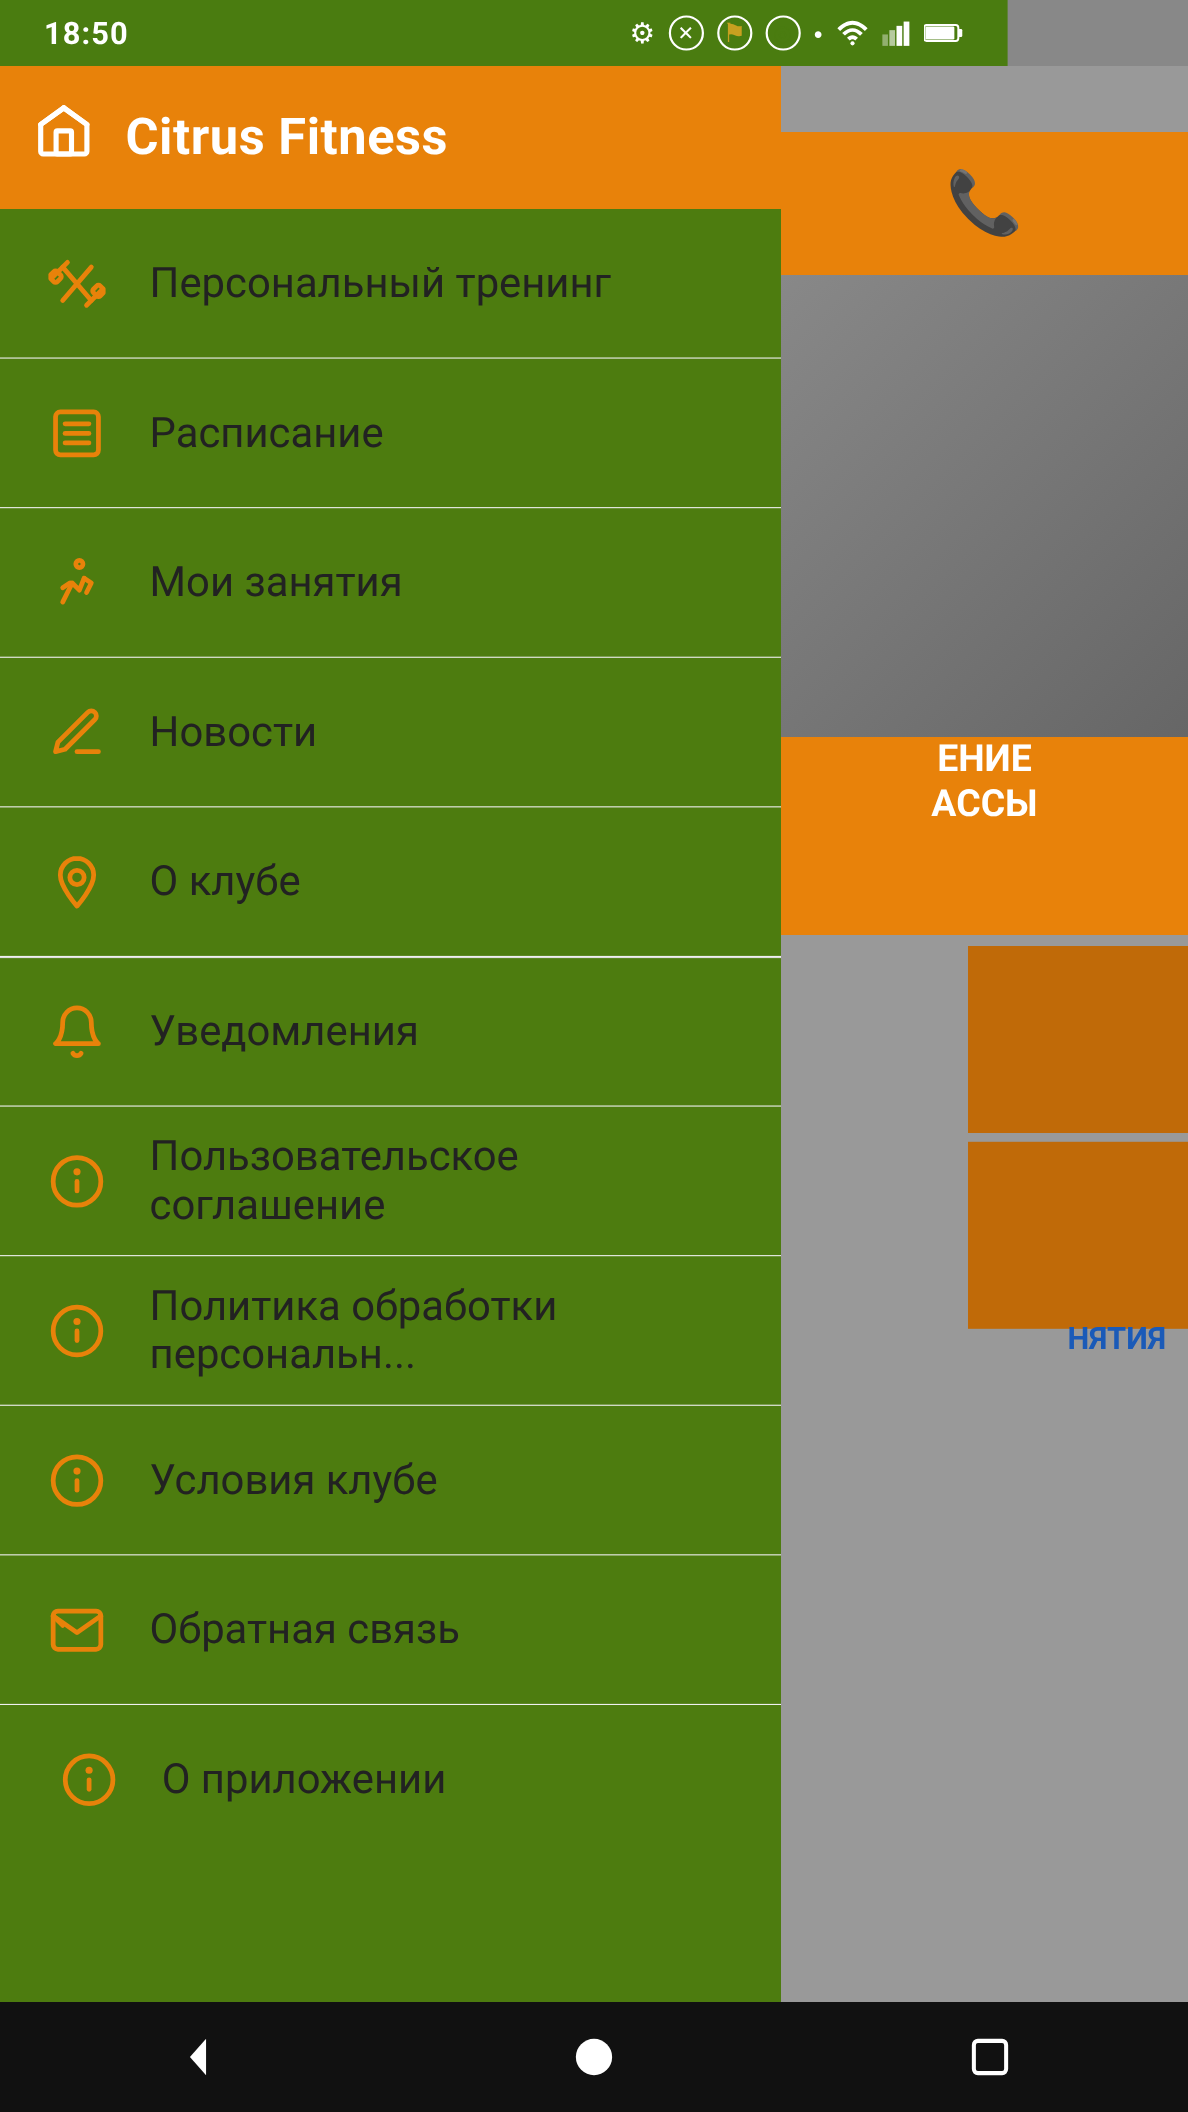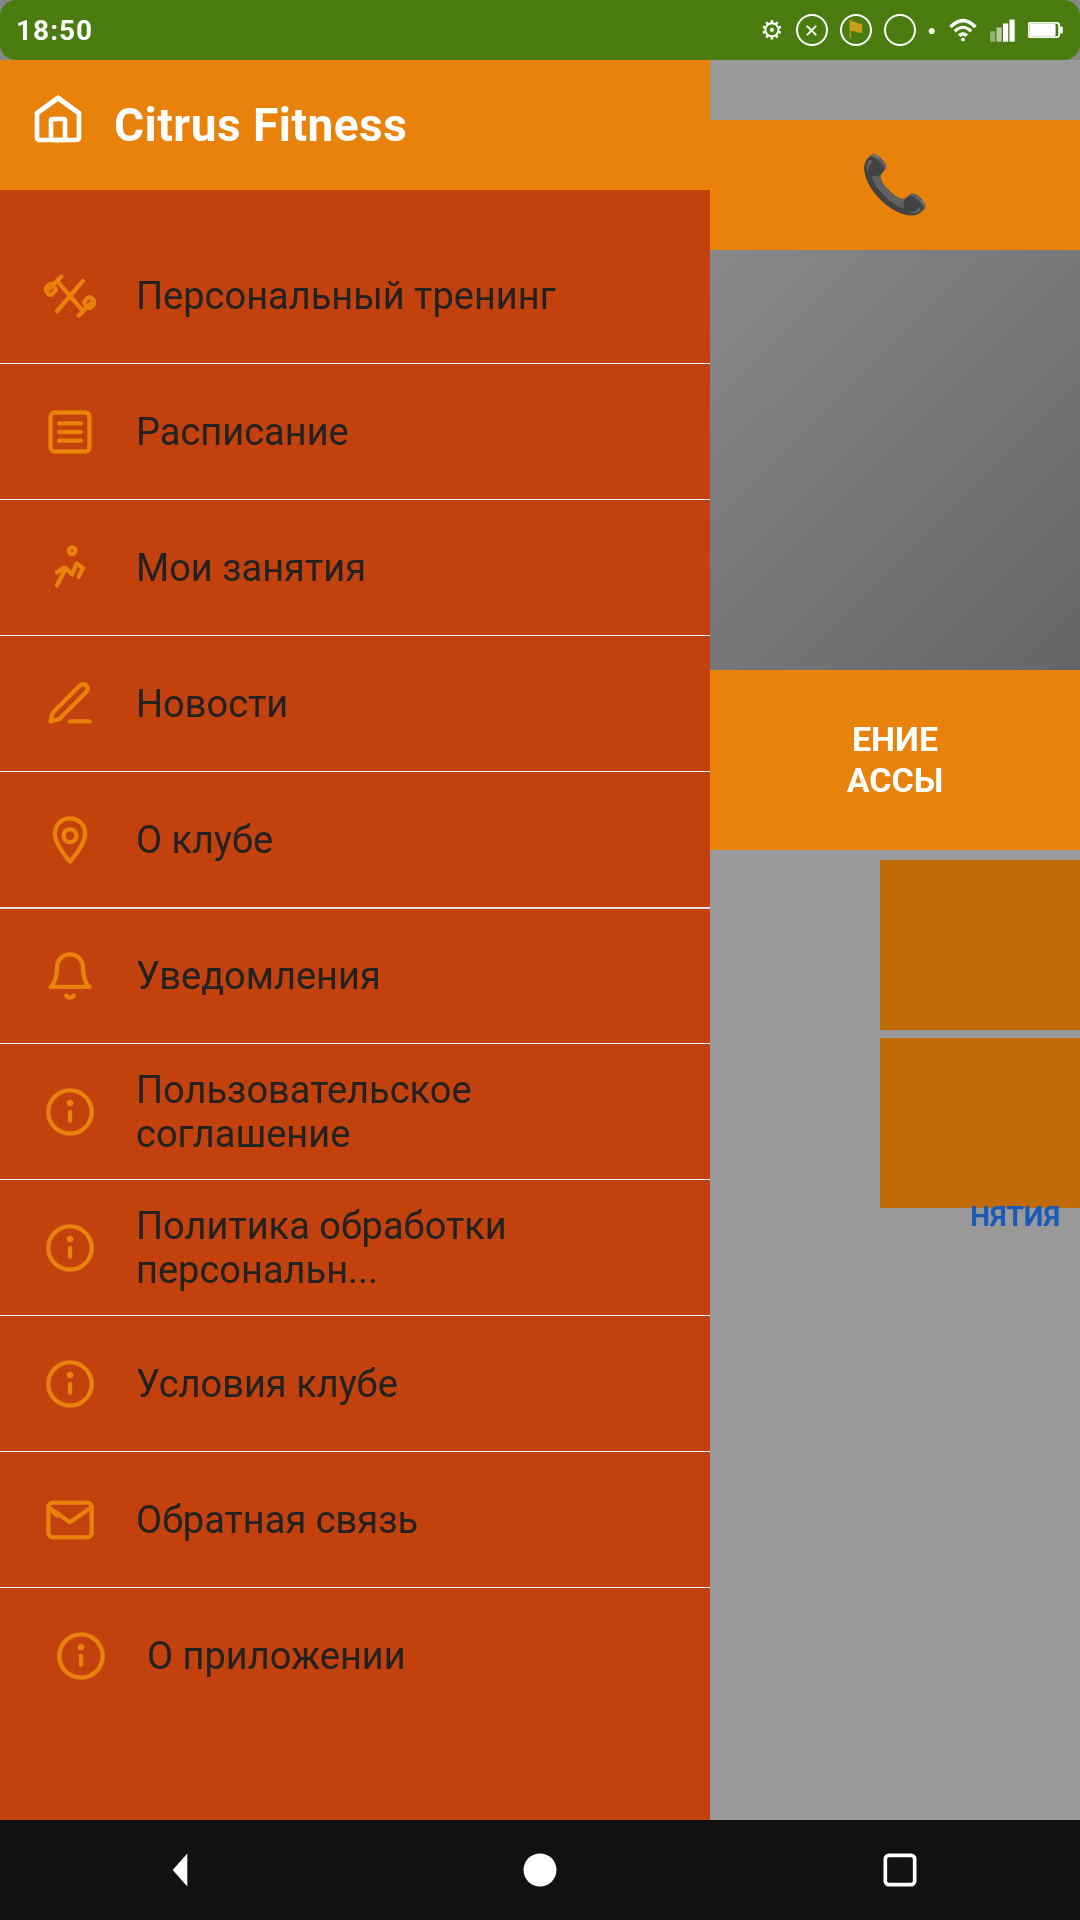--- a/index.html
+++ b/index.html
@@ -8,30 +8,29 @@
       width: 1080px;
       height: 1920px;
       font-family: 'Roboto', Arial, sans-serif;
       background: #888;
       overflow: hidden;
       position: relative;
     }
 
     
     .status-bar {
-      width: 1080px;
+      width: 916px;
       height: 60px;
       background: #4a7c10;
       display: flex;
       align-items: center;
       justify-content: space-between;
-      padding: 0 16px;
+      padding: 0 40px;
       position: relative;
       z-index: 100;
-      border-radius: 16px;
     }
     .status-bar-left {
       font-size: 28px;
       font-weight: bold;
       color: white;
       letter-spacing: 1px;
     }
     .status-bar-right {
       display: flex;
       align-items: center;
@@ -61,25 +60,24 @@
       justify-content: center;
     }
 
     
     .drawer {
       position: absolute;
       top: 60px;
       left: 0;
       width: 710px;
       height: 1860px;
-      background: #c2410c;
+      background: #4d7c0f;
       z-index: 50;
       display: flex;
       flex-direction: column;
-      gap: 38px;
     }
 
     
     .drawer-header {
       width: 100%;
       height: 130px;
       background: #E8820A;
       display: flex;
       align-items: center;
       padding: 0 30px;
@@ -178,21 +176,20 @@
     .bg-text-banner {
       position: absolute;
       top: 610px;
       right: 0;
       width: 370px;
       height: 180px;
       background: #E8820A;
       z-index: 2;
       display: flex;
       align-items: center;
-      justify-content: center;
       flex-direction: column;
     }
     .bg-text-banner span {
       color: white;
       font-size: 34px;
       font-weight: bold;
       text-align: center;
       line-height: 1.2;
     }
     .bg-orange-blocks {

